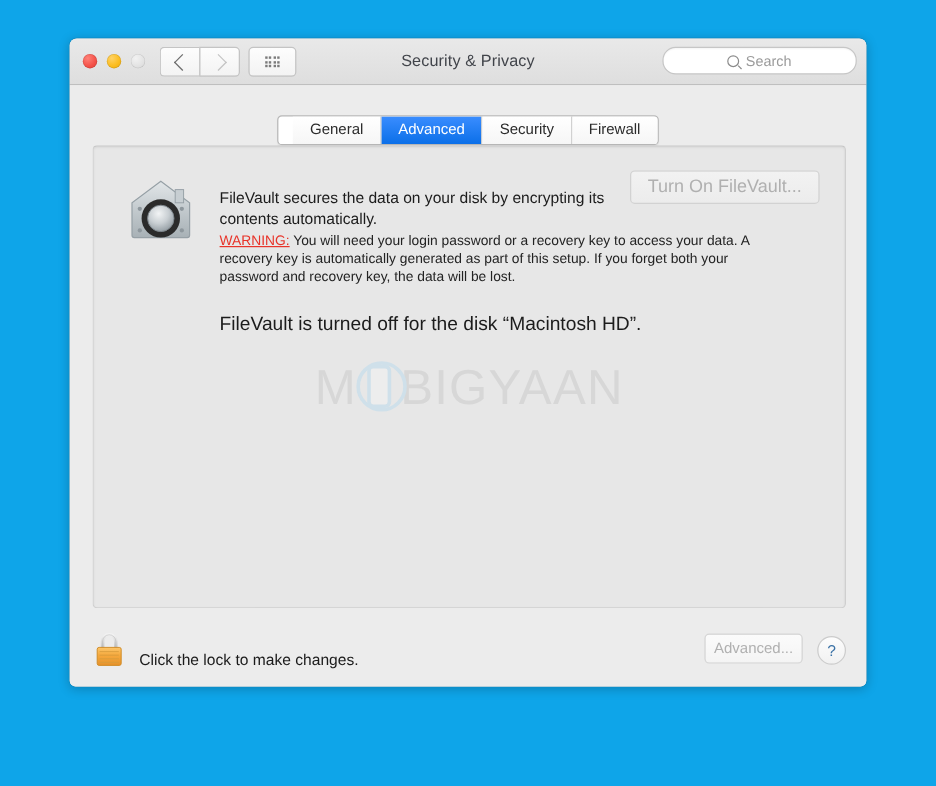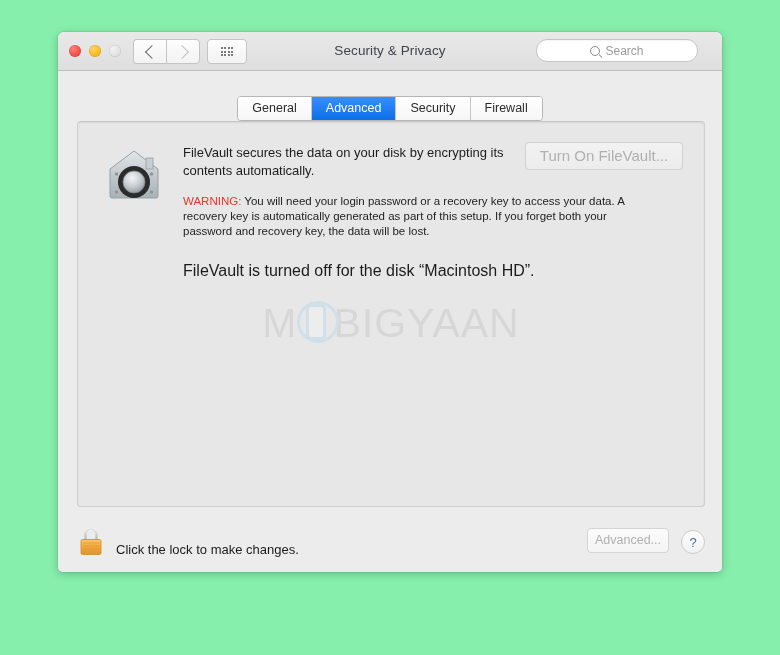--- a/index.html
+++ b/index.html
@@ -10,21 +10,21 @@
     background: #ffffff;
     font-family: "Liberation Sans", sans-serif;
     -webkit-font-smoothing: antialiased;
     overflow: hidden;
   }
 
   #root {
     position: relative;
     width: 780px;
     height: 655px;
-    background: #86efac;
+    background: #0ea5e9;
   }
 
   
   .window {
     position: absolute;
     left: 58px;
     top: 32px;
     width: 664px;
     height: 540px;
     background: #ececec;
@@ -113,21 +113,21 @@
     position: absolute;
     left: 0; right: 0; top: 11px;
     text-align: center;
     font-size: 13.5px;
     color: #41444a;
     letter-spacing: 0.1px;
   }
 
   .searchfield {
     position: absolute;
-    right: 24px;
+    right: 8px;
     top: 7px;
     width: 160px;
     height: 21px;
     background: #ffffff;
     border: 1px solid #c6c6c6;
     border-radius: 11px;
     display: flex;
     align-items: center;
     justify-content: center;
     gap: 5px;
@@ -165,20 +165,21 @@
     display: flex;
     justify-content: center;
   }
   .tabs {
     display: flex;
     border: 1px solid #b6b6b6;
     border-radius: 4px;
     overflow: hidden;
     box-shadow: 0 1px 1px rgba(0,0,0,0.05);
     background: #fff;
+    padding-left: 12px;
   }
   .tab {
     padding: 4px 14px 5px;
     font-size: 12.5px;
     color: #2b2b2b;
     background: linear-gradient(to bottom, #ffffff 0%, #f6f6f6 100%);
     border-right: 1px solid #c6c6c6;
     line-height: 14px;
   }
   .tab:last-child { border-right: none; }
@@ -213,20 +214,21 @@
   .fv-text {
     position: absolute;
     left: 105px;
     top: 22px;
     width: 330px;
   }
   .fv-desc {
     font-size: 13px;
     color: #1c1c1c;
     line-height: 18px;
+    margin-top: 12px;
   }
 
   .turnon {
     position: absolute;
     right: 21px;
     top: 20px;
     min-width: 136px;
     padding: 4px 10px 5px;
     text-align: center;
     font-size: 15px;
@@ -238,21 +240,21 @@
 
   .warn {
     position: absolute;
     left: 105px;
     top: 72px;
     width: 456px;
     font-size: 11.5px;
     line-height: 15px;
     color: #232323;
   }
-  .warn .lbl { color: #e8342a; }
+  .warn .lbl { color: #e8342a; text-decoration: underline; }
 
   .status {
     position: absolute;
     left: 105px;
     top: 140px;
     font-size: 16px;
     color: #1c1c1c;
   }
 
   

